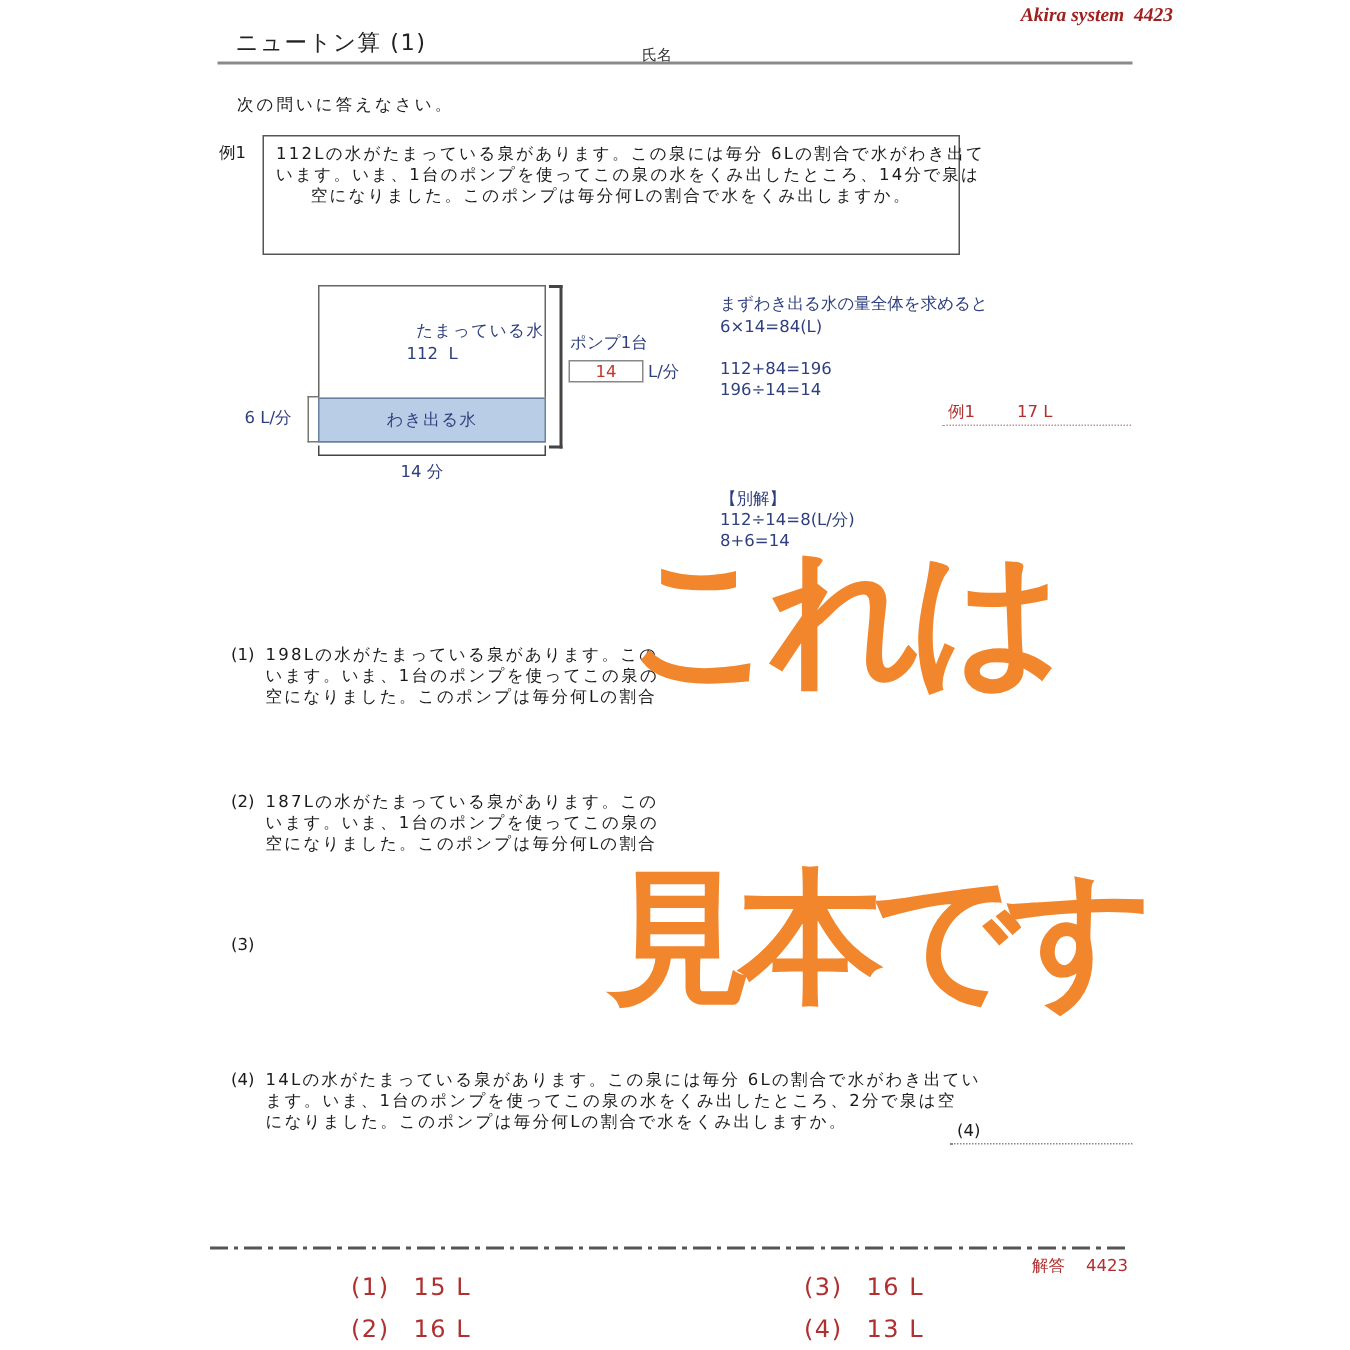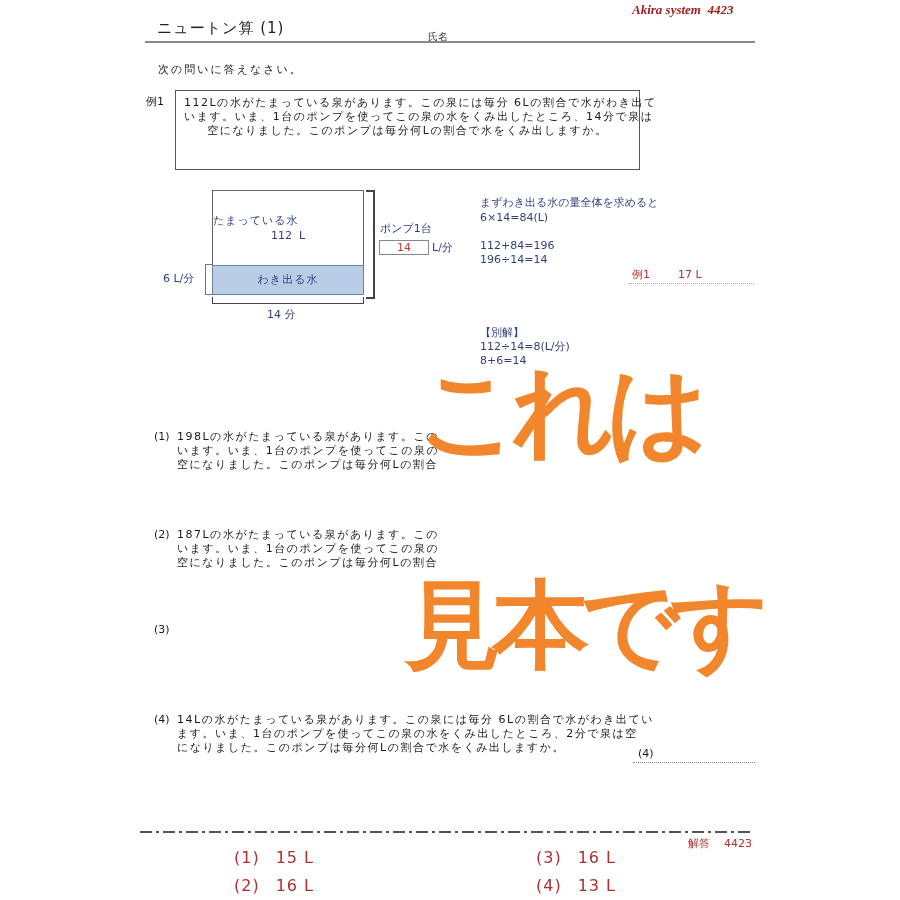--- a/index.html
+++ b/index.html
@@ -1,33 +1,33 @@
 <!DOCTYPE html>
 <html><head>
 <meta charset="utf-8">
 <style>
   html,body{margin:0;padding:0;background:#ffffff;}
   .page{position:relative;width:900px;height:900px;background:#ffffff;overflow:hidden;
         font-family:"DejaVu Sans",sans-serif;color:#1a1a1a;}
   .abs{position:absolute;}
   
   .brand{left:632px;top:2px;width:150px;font-family:"Liberation Serif",serif;
-         font-style:italic;font-weight:bold;font-size:13px;color:#a02020;white-space:pre;}
+         font-style:italic;font-weight:bold;font-size:13px;color:#a02020;white-space:pre;text-align:right;}
   .title{left:157px;top:19px;font-size:15px;letter-spacing:1px;color:#222;}
   .name-label{left:428px;top:30px;font-size:10px;color:#333;}
   .header-rule{left:145px;top:41px;width:610px;height:2px;background:#8a8a8a;}
   .instruction{left:158px;top:62px;font-size:11px;letter-spacing:2px;}
   
   .ex-label{left:146px;top:94px;font-size:11px;}
   .ex-box{left:175px;top:90px;width:447px;height:68px;border:1px solid #555;
           padding:5px 8px;font-size:11px;letter-spacing:1.5px;line-height:14px;white-space:nowrap;text-align:center;}
   
   .navy{color:#2f3f7d;}
   .tank-box{left:212px;top:190px;width:150px;height:103px;border:1px solid #666;background:#fff;}
-  .tank-label{top:22px;width:100%;text-align:left;font-size:11px;letter-spacing:1px;}
+  .tank-label{top:22px;width:100%;text-align:right;font-size:11px;letter-spacing:1px;}
   .tank-value{top:38px;width:100%;text-align:center;font-size:11px;white-space:pre;}
   .spring-strip{left:-1px;right:-1px;bottom:-1px;height:28px;background:#b9cde6;border:1px solid #69809f;}
   .spring-label{width:100%;text-align:center;line-height:28px;font-size:11px;letter-spacing:1px;}
   .inflow-bracket{left:205px;top:264px;width:6px;height:29px;border-left:1px solid #777;
                   border-top:1px solid #777;border-bottom:1px solid #777;}
   .inflow-label{left:163px;top:271px;font-size:11px;white-space:pre;}
   .right-bracket{left:366px;top:190px;width:7px;height:105px;border-top:2px solid #444;
                  border-right:2px solid #444;border-bottom:2px solid #444;}
   .pump-label{left:380px;top:221px;font-size:11px;}
   .pump-row{left:379px;top:240px;font-size:11px;}

